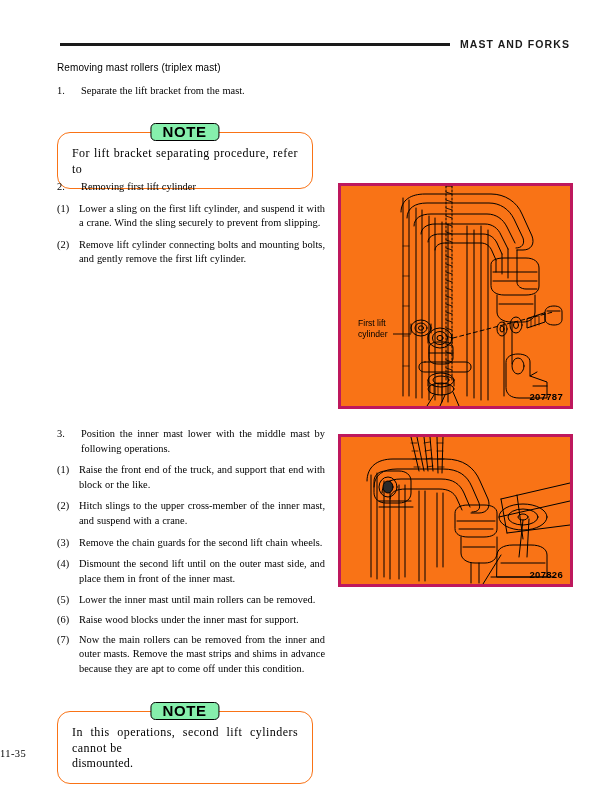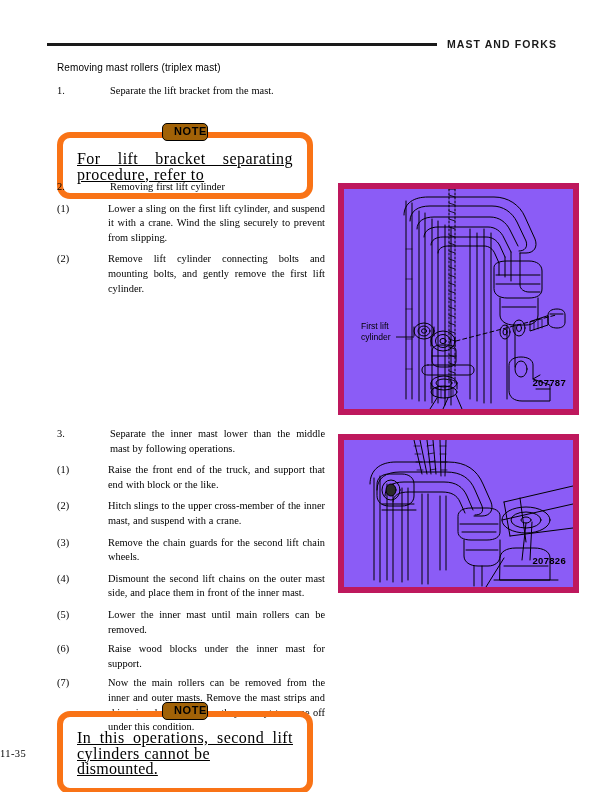--- a/index.html
+++ b/index.html
@@ -13,21 +13,21 @@
     height: 792px;
     background: #ffffff;
     font-family: "Liberation Serif", serif;
     color: #000000;
     overflow: hidden;
   }
 
   
   .header {
     position: absolute;
-    left: 47px;
+    left: 60px;
     top: 34px;
     width: 510px;
     height: 20px;
     display: flex;
     align-items: center;
     gap: 10px;
   }
   .header-rule {
     flex: 1 1 auto;
     height: 3px;
@@ -75,75 +75,73 @@
     white-space: nowrap;
   }
   .step .marker.paren {
     width: 22px;
   }
   .step .body {
     flex: 1 1 auto;
     text-align: justify;
     text-justify: inter-word;
     word-spacing: 0.3px;
-    margin-left: 29px;
   }
   .step.tight { margin-bottom: 5px; }
 
   
   .note-wrap {
     position: relative;
     width: 256px;
     margin-top: 14px;
   }
   .note-box {
-    border: 6px solid #f97316;
+    border: 1px solid #f97316;
     border-radius: 13px;
     padding: 13px 14px 11px 14px;
-    font-size: 16px;
+    font-size: 12px;
     line-height: 15.5px;
     text-align: justify;
     letter-spacing: 0.45px;
-    text-decoration: underline;
   }
   .note-box .line2 { letter-spacing: 0.2px; }
   .note-pill {
     position: absolute;
     left: 50%;
     top: -9px;
     transform: translateX(-50%);
-    background: #a16207;
+    background: #86efac;
     border: 1.4px solid #000;
     border-radius: 5px;
-    padding: 1px 0 2px 11px;
+    padding: 1px 12px 2px 11px;
     font-family: "Liberation Sans", sans-serif;
-    font-size: 11px;
+    font-size: 15px;
     font-weight: bold;
     letter-spacing: 0.6px;
     line-height: 13px;
   }
 
   
   .note-top { position: absolute; left: 57px; top: 118px; }
   .note-bottom { position: absolute; left: 57px; top: 697px; }
 
   
   .figure {
     position: absolute;
-    border: 6px solid #be185d;
-    background: #8b5cf6;
+    border: 3px solid #be185d;
+    background: #f97316;
     overflow: hidden;
   }
   .fig1 { left: 338px; top: 183px; width: 229px; height: 220px; }
   .fig2 { left: 338px; top: 434px; width: 229px; height: 147px; }
   .fig-svg { display: block; width: 100%; height: 100%; }
   .fig-number {
     position: absolute;
     right: 7px;
-    bottom: 21px;
+    bottom: 4px;
     font-family: "Liberation Sans", sans-serif;
     font-size: 9.5px;
     font-weight: bold;
     letter-spacing: 0.3px;
     color: #000;
     margin-top: 40px;
   }
   .fig-callout {
     position: absolute;
     font-family: "Liberation Sans", sans-serif;
@@ -203,37 +201,37 @@
     </div>
     <div class="step">
       <span class="marker paren">(2)</span>
       <span class="body">Remove lift cylinder connecting bolts and mounting bolts, and gently remove the first lift cylinder.</span>
     </div>
   </div>
 
   <div class="col-left" style="top:427px;">
     <div class="step">
       <span class="marker">3.</span>
-      <span class="body">Separate the inner mast lower than the middle mast by following operations.</span>
+      <span class="body">Position the inner mast lower with the middle mast by following operations.</span>
     </div>
     <div class="step">
       <span class="marker paren">(1)</span>
       <span class="body">Raise the front end of the truck, and support that end with block or the like.</span>
     </div>
     <div class="step">
       <span class="marker paren">(2)</span>
       <span class="body">Hitch slings to the upper cross-member of the inner mast, and suspend with a crane.</span>
     </div>
     <div class="step">
       <span class="marker paren">(3)</span>
       <span class="body">Remove the chain guards for the second lift chain wheels.</span>
     </div>
     <div class="step">
       <span class="marker paren">(4)</span>
-      <span class="body">Dismount the second lift chains on the outer mast side, and place them in front of the inner mast.</span>
+      <span class="body">Dismount the second lift until on the outer mast side, and place them in front of the inner mast.</span>
     </div>
     <div class="step tight">
       <span class="marker paren">(5)</span>
       <span class="body">Lower the inner mast until main rollers can be removed.</span>
     </div>
     <div class="step tight">
       <span class="marker paren">(6)</span>
       <span class="body">Raise wood blocks under the inner mast for support.</span>
     </div>
     <div class="step">

